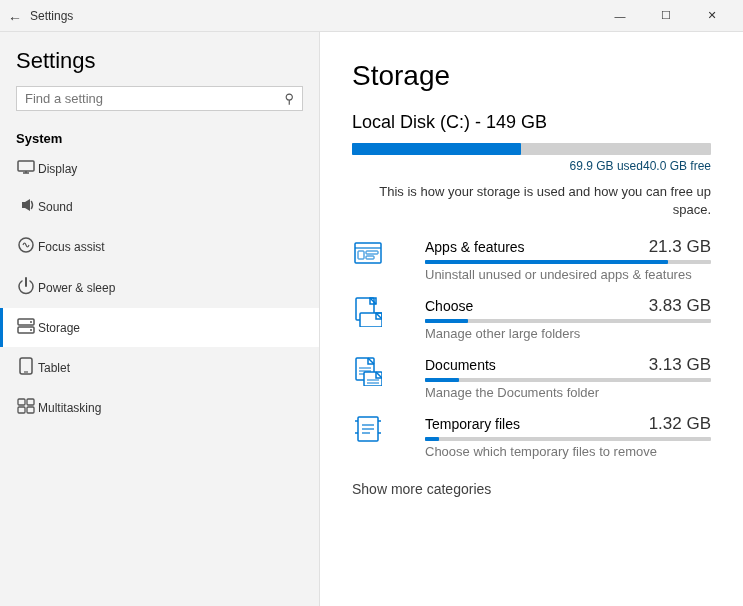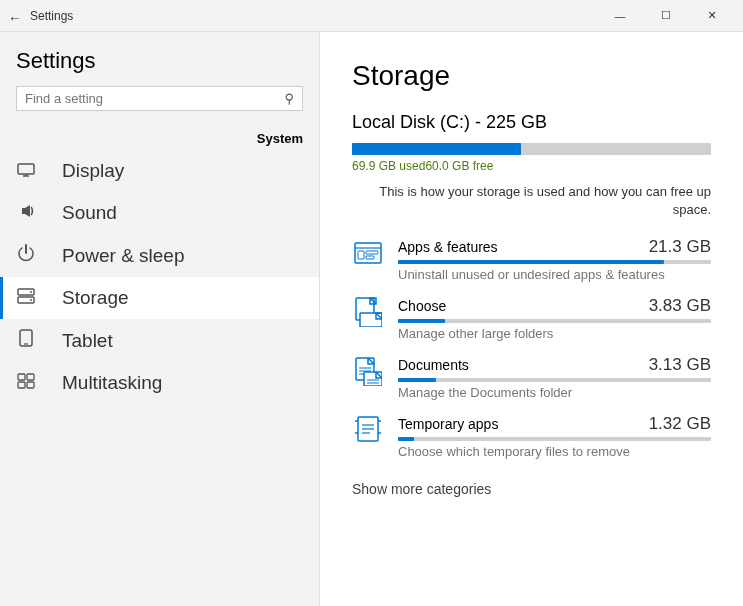--- a/index.html
+++ b/index.html
@@ -92,29 +92,28 @@
     }
     .search-icon-wrap {
       color: #555;
       font-size: 13px;
     }
     .sidebar-section-label {
       font-size: 13px;
       font-weight: 700;
       color: #000;
       padding: 12px 16px 4px 16px;
-      text-align: right;
     }
     .nav-item {
       display: flex;
       align-items: center;
-      gap: 26px;
+      gap: 2px;
       padding: 10px 16px;
       cursor: pointer;
-      font-size: 19px;
+      font-size: 12px;
       color: #333;
       position: relative;
     }
     .nav-item.active {
       background: #fff;
       border-left: 3px solid #0078d4;
       padding-left: 13px;
     }
     .nav-icon {
       width: 20px;
@@ -150,23 +149,23 @@
       border-radius: 1px;
       margin-bottom: 4px;
     }
     .storage-bar-fill {
       background: #0078d4;
       height: 100%;
       border-radius: 1px;
     }
     .storage-labels {
       display: flex;
-      justify-content: flex-start;
+      justify-content: flex-end;
       font-size: 12px;
-      color: #4d7c0f;
+      color: #0c4a6e;
       margin-bottom: 10px;
     }
     .storage-description {
       font-size: 13px;
       color: #333;
       margin-bottom: 18px;
       line-height: 1.4;
       text-align: right;
     }
 
@@ -181,20 +180,21 @@
       width: 32px;
       height: 32px;
       flex-shrink: 0;
       display: flex;
       align-items: center;
       justify-content: center;
       color: #0078d4;
     }
     .storage-item-body {
       flex: 1;
+      margin-left: 27px;
     }
     .storage-item-header {
       display: flex;
       justify-content: space-between;
       align-items: baseline;
       margin-bottom: 3px;
     }
     .storage-item-name {
       font-size: 14px;
       color: #000;
@@ -271,20 +271,29 @@
       <span class="nav-icon">
         <svg width="18" height="16" viewBox="0 0 18 16" fill="none">
           <polygon points="5,5 5,11 8,11 13,14 13,2 8,5" fill="#555"></polygon>
           <path d="M14.5,4.5 Q16.5,8 14.5,11.5" stroke="#555" stroke-width="1.5" fill="none" stroke-linecap="round"></path>
         </svg>
       </span>
       <span>Sound</span>
     </div>
 
 
+    <div class="nav-item">
+      <span class="nav-icon">
+        <svg width="18" height="18" viewBox="0 0 18 18" fill="none">
+          <circle cx="9" cy="9" r="7" stroke="#555" stroke-width="1.5" fill="none"></circle>
+          <path d="M6,9 Q7.5,5 9,9 Q10.5,13 12,9" stroke="#555" stroke-width="1.2" fill="none"></path>
+        </svg>
+      </span>
+      <span>Focus assist</span>
+    </div>
 
     <div class="nav-item">
       <span class="nav-icon">
         <svg width="16" height="18" viewBox="0 0 16 18" fill="none">
           <path d="M8,1 L8,9" stroke="#555" stroke-width="2" stroke-linecap="round"></path>
           <path d="M4,4 Q1,6 1,9.5 A7,7 0 0 0 15,9.5 Q15,6 12,4" stroke="#555" stroke-width="1.5" fill="none" stroke-linecap="round"></path>
         </svg>
       </span>
       <span>Power &amp; sleep</span>
     </div>
@@ -319,28 +328,28 @@
           <rect x="1" y="9" width="7" height="6" rx="1" stroke="#555" stroke-width="1.3" fill="none"></rect>
           <rect x="10" y="9" width="7" height="6" rx="1" stroke="#555" stroke-width="1.3" fill="none"></rect>
         </svg>
       </span>
       <span>Multitasking</span>
     </div>
   </div>
 
   <div class="content">
     <div class="content-title">Storage</div>
-    <div class="disk-title">Local Disk (C:) - 225 GB</div>
+    <div class="disk-title">Local Disk (C:) - 149 GB</div>
 
     <div class="storage-bar-track">
       <div class="storage-bar-fill" style="width:47%"></div>
     </div>
     <div class="storage-labels">
       <span>69.9 GB used</span>
-      <span>60.0 GB free</span>
+      <span>40.0 GB free</span>
     </div>
 
     <div class="storage-description">This is how your storage is used and how you can free up space.</div>
 
     
     <div id="storage-items">
         <div class="storage-item">
     <div class="storage-item-icon">
       <svg width="30" height="28" viewBox="0 0 30 28" fill="none">
     <rect x="2" y="4" width="26" height="20" rx="1" stroke="#0078d4" stroke-width="1.5" fill="none"></rect>
@@ -418,21 +427,21 @@
     <line x1="1" y1="18" x2="4" y2="18" stroke="#0078d4" stroke-width="1.5"></line>
     <line x1="24" y1="6" x2="27" y2="6" stroke="#0078d4" stroke-width="1.5"></line>
     <line x1="24" y1="18" x2="27" y2="18" stroke="#0078d4" stroke-width="1.5"></line>
     <line x1="8" y1="10" x2="20" y2="10" stroke="#0078d4" stroke-width="1.2"></line>
     <line x1="8" y1="14" x2="20" y2="14" stroke="#0078d4" stroke-width="1.2"></line>
     <line x1="8" y1="18" x2="16" y2="18" stroke="#0078d4" stroke-width="1.2"></line>
   </svg>
     </div>
     <div class="storage-item-body">
       <div class="storage-item-header">
-        <span class="storage-item-name">Temporary apps</span>
+        <span class="storage-item-name">Temporary files</span>
         <span class="storage-item-size">1.32 GB</span>
       </div>
       <div class="storage-item-bar-track">
         <div class="storage-item-bar-fill" style="width:5%"></div>
       </div>
       <div class="storage-item-sub">Choose which temporary files to remove</div>
     </div>
   </div>
       </div>
 

